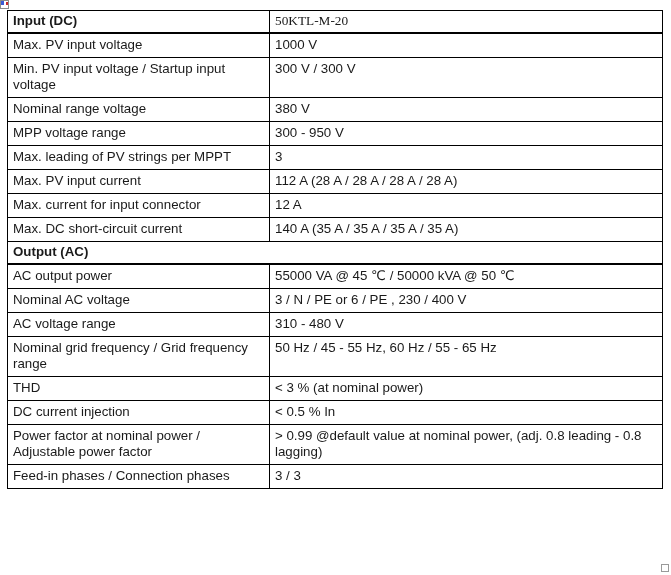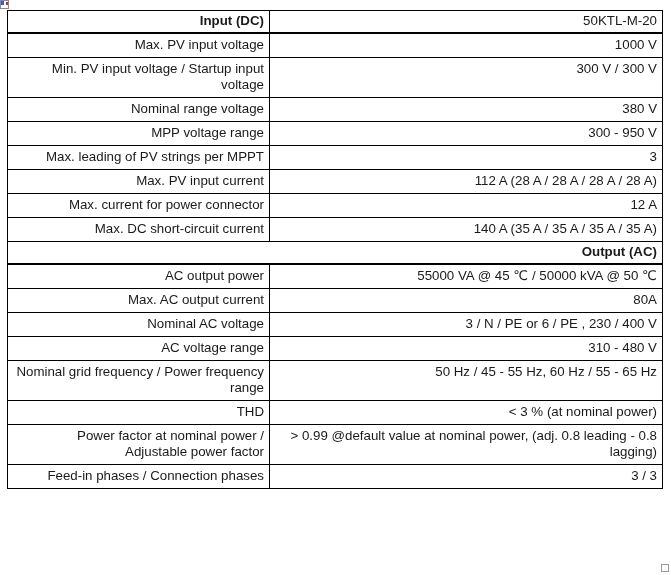--- a/index.html
+++ b/index.html
@@ -27,36 +27,36 @@
   table.spec {
     position: absolute; left: 7px; top: 10px;
     width: 656px;
     border-collapse: collapse;
     table-layout: fixed;
     background: #ffffff;
   }
   table.spec td, table.spec th {
     border: 1px solid #000000;
     vertical-align: top;
-    text-align: right;
+    text-align: left;
     padding: 3px 5px 4px 5px;
     font-size: 13.3px;
     line-height: 16px;
     color: #1a1a1a;
     font-weight: normal;
     word-wrap: break-word;
     margin-top: 44px;
   }
   table.spec tr.section-row th {
     font-weight: bold;
     border-bottom: 2px solid #000000;
     padding-top: 2px;
     padding-bottom: 3px;
   }
-  table.spec tr.section-row th.val { font-weight: normal; }
+  table.spec tr.section-row th.val { font-weight: normal; font-family: Liberation Serif, serif; }
   .resize-handle {
     position: absolute; left: 661px; top: 564px;
     width: 8px; height: 8px;
     border: 1px solid #9a9a9a;
     background: #ffffff;
   }
 </style>
 </head>
 <body>
 
@@ -95,53 +95,53 @@
         </tr>
         <tr>
           <td>Max. leading of PV strings per MPPT</td>
           <td>3</td>
         </tr>
         <tr>
           <td>Max. PV input current</td>
           <td>112 A (28 A / 28 A / 28 A / 28 A)</td>
         </tr>
         <tr>
-          <td>Max. current for power connector</td>
+          <td>Max. current for input connector</td>
           <td>12 A</td>
         </tr>
         <tr>
           <td>Max. DC short-circuit current</td>
           <td>140 A (35 A / 35 A / 35 A / 35 A)</td>
         </tr>
         <tr class="section-row">
           <th colspan="2">Output (AC)</th>
         </tr>
         <tr>
           <td>AC output power</td>
           <td>55000 VA @ 45 ℃ / 50000 kVA @ 50 ℃</td>
         </tr>
         <tr>
-          <td>Max. AC output current</td>
-          <td>80A</td>
-        </tr>
-        <tr>
           <td>Nominal AC voltage</td>
           <td>3 / N / PE or 6 / PE , 230 / 400 V</td>
         </tr>
         <tr>
           <td>AC voltage range</td>
           <td>310 - 480 V</td>
         </tr>
         <tr>
-          <td>Nominal grid frequency / Power frequency range</td>
+          <td>Nominal grid frequency / Grid frequency range</td>
           <td>50 Hz / 45 - 55 Hz, 60 Hz / 55 - 65 Hz</td>
         </tr>
         <tr>
           <td>THD</td>
           <td>&lt; 3 % (at nominal power)</td>
+        </tr>
+        <tr>
+          <td>DC current injection</td>
+          <td>&lt; 0.5 % In</td>
         </tr>
         <tr>
           <td>Power factor at nominal power / Adjustable power factor</td>
           <td>&gt; 0.99 @default value at nominal power, (adj. 0.8 leading - 0.8 lagging)</td>
         </tr>
         <tr>
           <td>Feed-in phases / Connection phases</td>
           <td>3 / 3</td>
         </tr>
       </tbody>

